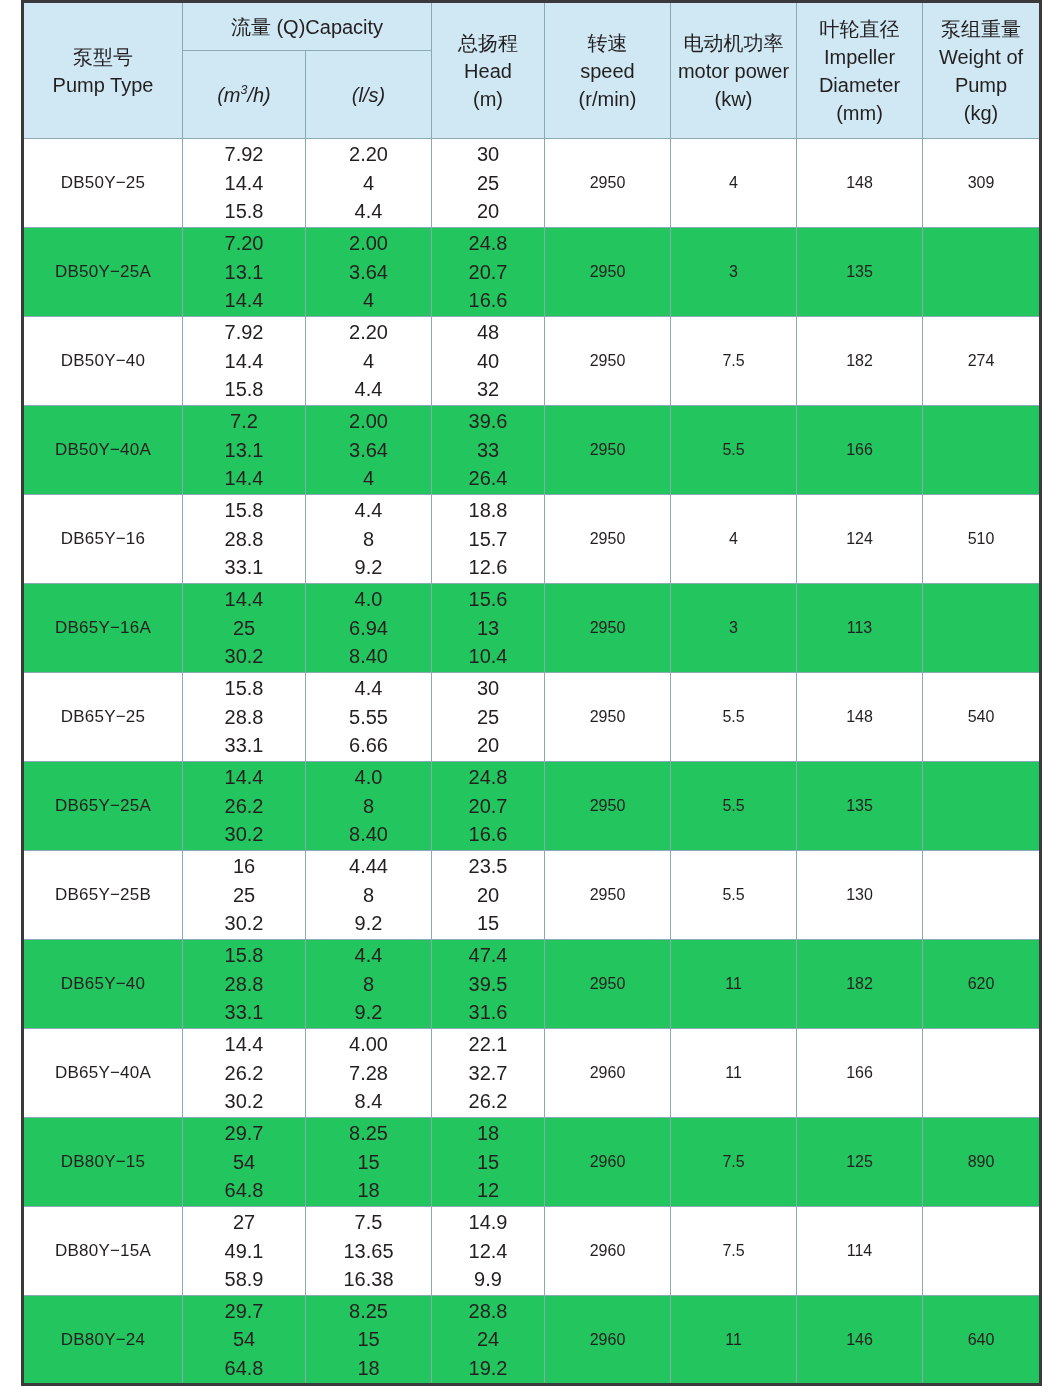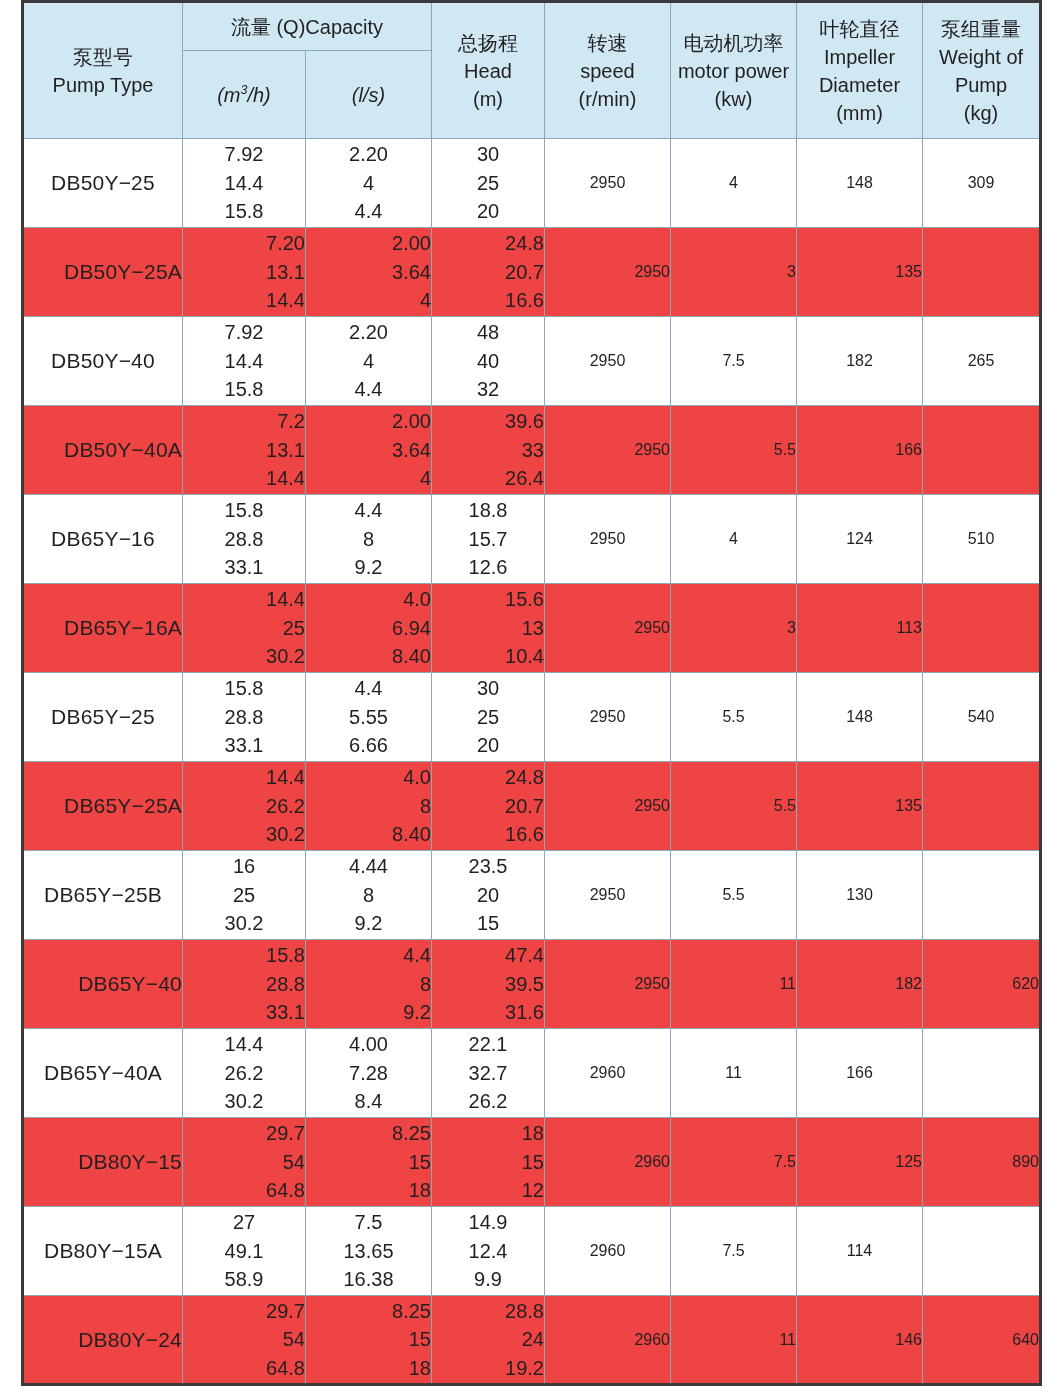--- a/index.html
+++ b/index.html
@@ -60,24 +60,24 @@
   .hz + .hz { margin-top: 2px; }
   sup {
     font-size: 0.62em;
     vertical-align: super;
     line-height: 0;
   }
 
   
   tbody tr { height: 89px; }
   tbody tr.odd  td { background: #ffffff; }
-  tbody tr.even td { background: #ef4444; text-align: right; }
+  tbody tr.even td { background: #22c55e; }
 
   td.model {
-    font-size: 21px;
+    font-size: 17px;
     letter-spacing: 0.2px;
   }
   td.num {
     font-size: 16px;
   }
   td.stack {
     font-size: 20px;
     line-height: 1.42;
   }
   .ln { display: block; }
@@ -208,21 +208,21 @@
             <span class="ln">4.4</span>
           </td>
           <td class="stack">
             <span class="ln">48</span>
             <span class="ln">40</span>
             <span class="ln">32</span>
           </td>
           <td class="num">2950</td>
           <td class="num">7.5</td>
           <td class="num">182</td>
-          <td class="num">265</td>
+          <td class="num">274</td>
         </tr>
         <tr class="even">
           <td class="model">DB50Y−40A</td>
           <td class="stack">
             <span class="ln">7.2</span>
             <span class="ln">13.1</span>
             <span class="ln">14.4</span>
           </td>
           <td class="stack">
             <span class="ln">2.00</span>

